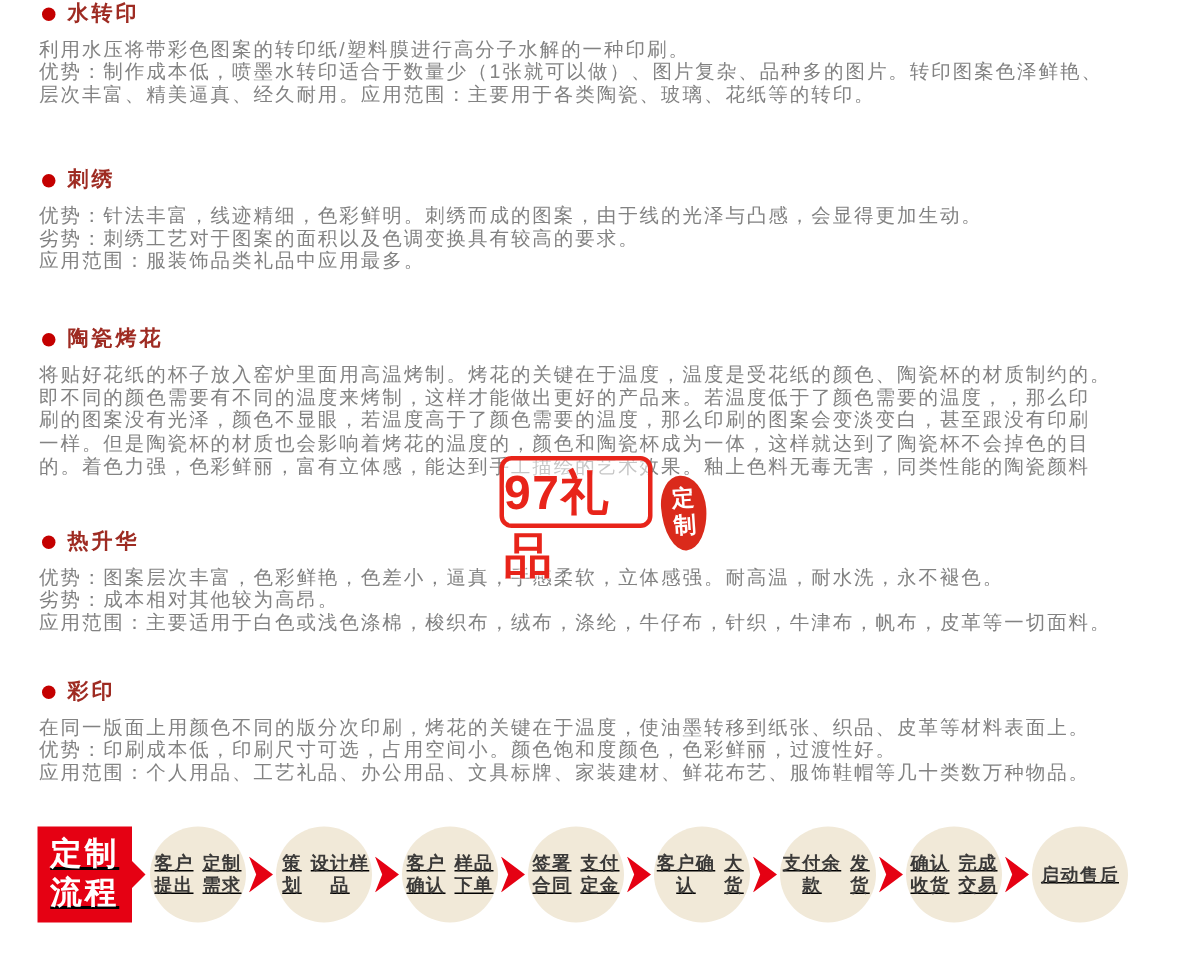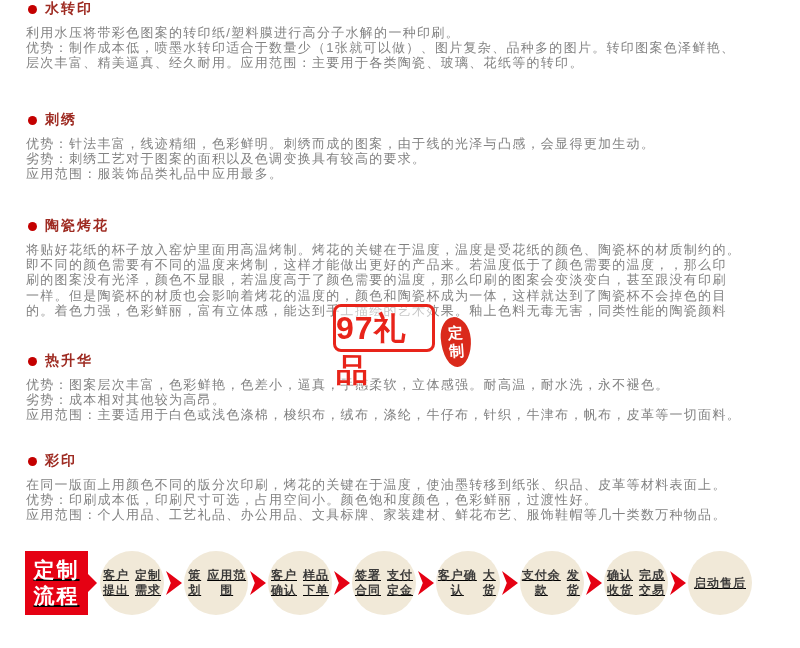--- a/index.html
+++ b/index.html
@@ -140,21 +140,21 @@
     <div class="flow-steps">
 
       <div class="flow-circle">
         <span>客户提出</span>
         <span>定制需求</span>
       </div>
       <div class="flow-arrow"></div>
 
       <div class="flow-circle">
         <span>策划</span>
-        <span>应用范围</span>
+        <span>设计样品</span>
       </div>
       <div class="flow-arrow"></div>
 
       <div class="flow-circle">
         <span>客户确认</span>
         <span>样品下单</span>
       </div>
       <div class="flow-arrow"></div>
 
       <div class="flow-circle">

